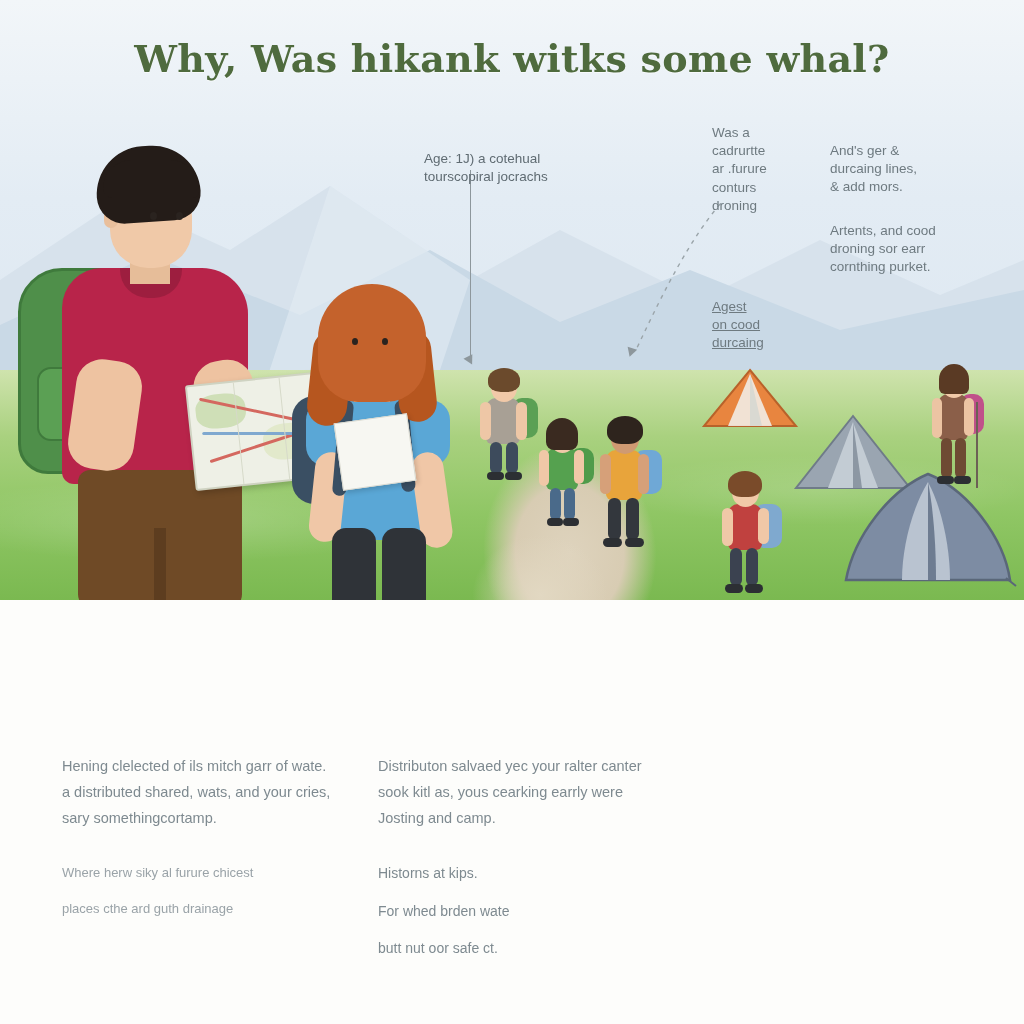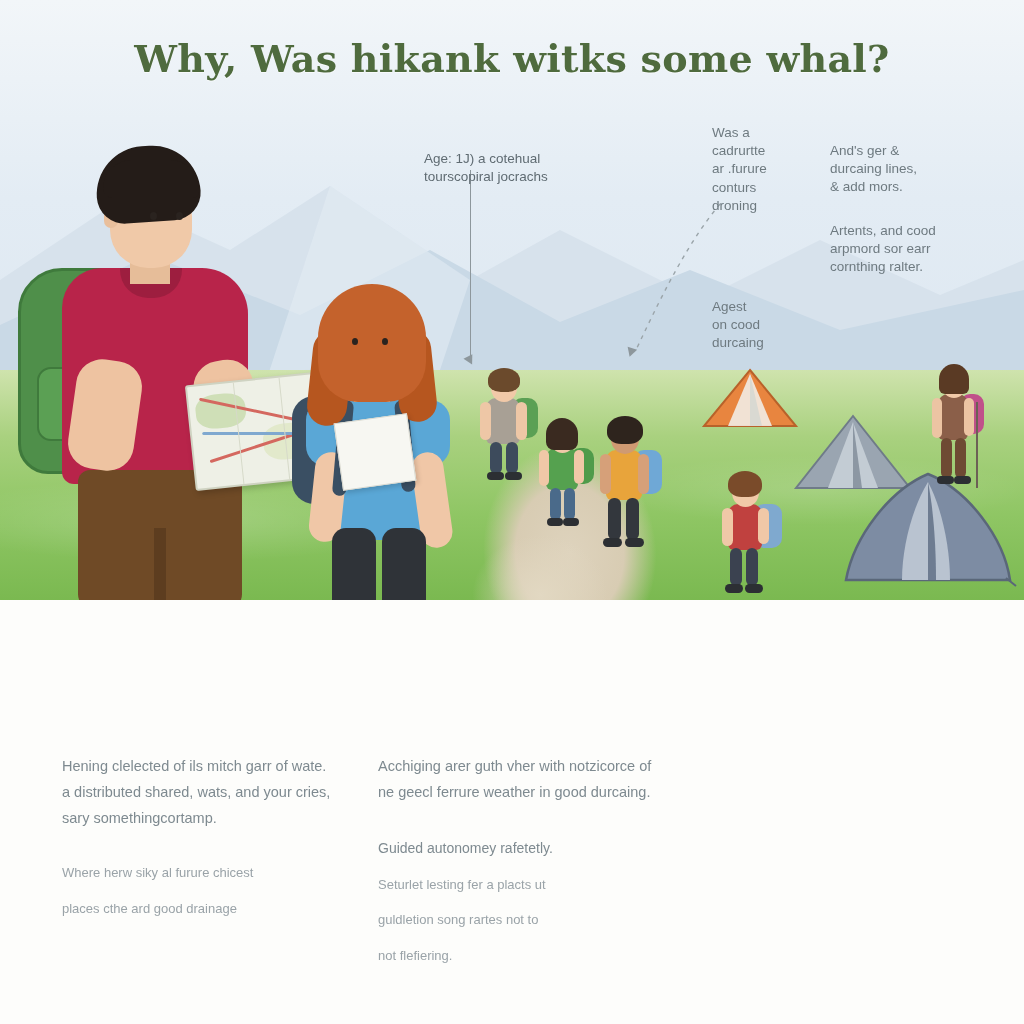--- a/index.html
+++ b/index.html
@@ -168,36 +168,36 @@
     </div>
 
     <div class="callout grey" style="left:712px;top:124px;width:100px;">
       <div>Was a</div>
       <div>cadrurtte</div>
       <div>ar .furure</div>
       <div>conturs</div>
       <div>droning</div>
     </div>
 
-    <div class="callout grey" style="left:712px;top:298px;width:110px;">
+    <div class="callout grey" style="left:712px;top:298px;width:110px;text-decoration:underline;">
       <div>Agest</div>
       <div>on cood</div>
       <div>durcaing</div>
     </div>
 
     <div class="callout grey" style="left:830px;top:142px;width:150px;">
       <div>And's ger &amp;</div>
       <div>durcaing lines,</div>
       <div>&amp; add mors.</div>
     </div>
 
     <div class="callout grey" style="left:830px;top:222px;width:160px;">
       <div>Artents, and cood</div>
-      <div>arpmord sor earr</div>
-      <div>cornthing ralter.</div>
+      <div>droning sor earr</div>
+      <div>cornthing purket.</div>
     </div>
 
     <div class="tent" style="left:700px;top:368px;">
       <svg width="100" height="62" viewBox="0 0 100 62">
         <path d="M50 2 L96 58 L4 58 Z" fill="#e8853f" stroke="#b8622a" stroke-width="2"></path>
         <path d="M50 6 L72 58 L28 58 Z" fill="#f2f2ee" opacity=".85"></path>
         <path d="M50 6 L62 58 L50 58 Z" fill="#d9d9d2"></path>
       </svg>
     </div>
 
@@ -337,28 +337,27 @@
     </div>
 
   </div>
 
   <div class="bottom">
     <div class="cols">
 
       <div class="col">
         <p class="para">Hening clelected of ils mitch garr of wate. a distributed shared, wats, and your cries, sary somethingcortamp.</p>
         <p class="sub small">Where herw siky al furure chicest</p>
-        <p class="sub small">places cthe ard good drainage</p>
+        <p class="sub small">places cthe ard guth drainage</p>
       </div>
 
-
       <div class="col">
-        <p class="para">Acchiging arer guth vher with notzicorce of ne geecl ferrure weather in good durcaing.</p>
-        <p class="sub">Guided autonomey rafetetly.</p>
-        <p class="sub small">Seturlet lesting fer a placts ut</p>
-        <p class="sub small">guldletion song rartes not to</p>
-        <p class="sub small">not flefiering.</p>
+        <p class="para">Distributon salvaed yec your ralter canter sook kitl as, yous cearking earrly were Josting and camp.</p>
+        <p class="sub">Historns at kips.</p>
+        <p class="sub">For whed brden wate</p>
+        <p class="sub">butt nut oor safe ct.</p>
       </div>
 
+
     </div>
   </div>
 
 </div>
 
 </body></html>

